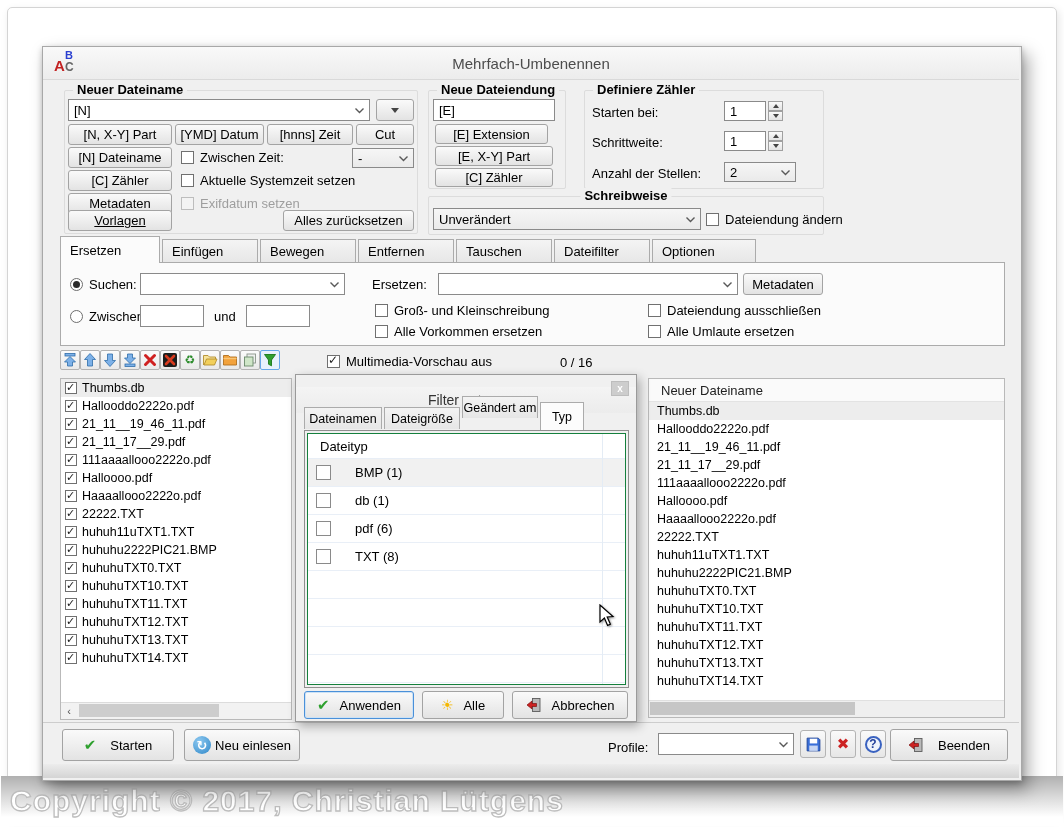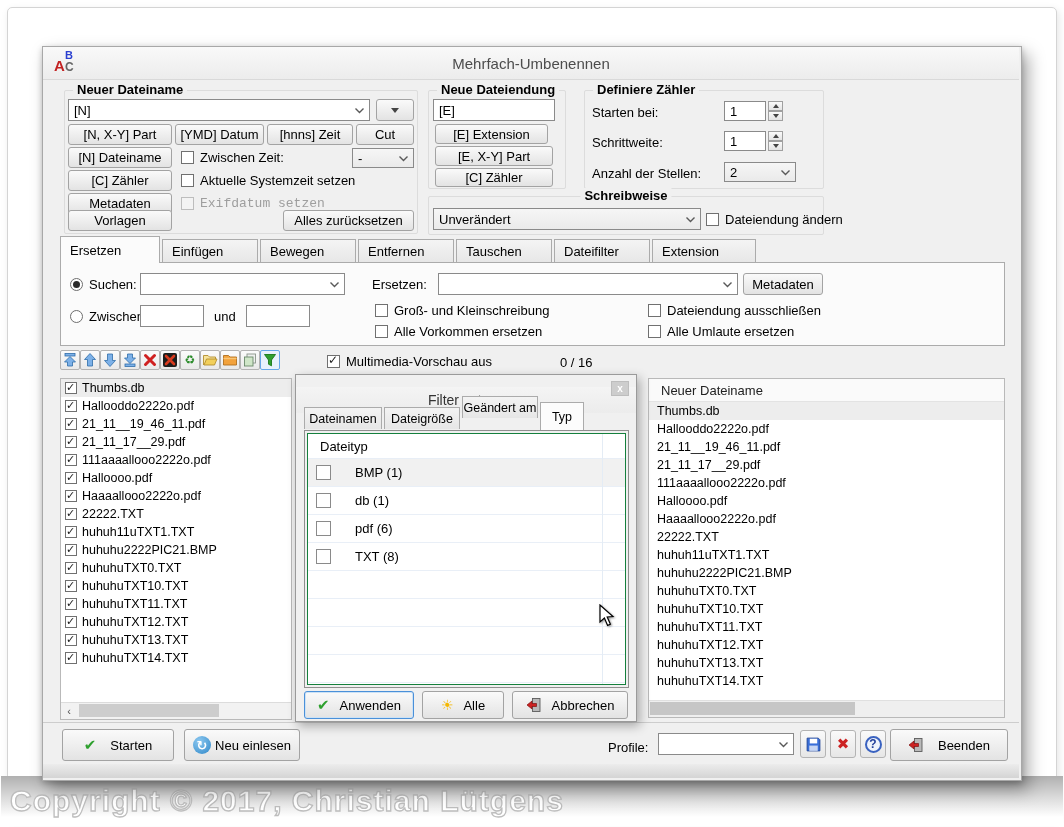--- a/index.html
+++ b/index.html
@@ -147,25 +147,25 @@
     <svg class="chev" width="9" height="6" viewBox="0 0 9 6">
         <path d="M0.5 0.5 L4.5 4.5 L8.5 0.5" fill="none" stroke="#5a5a5a" stroke-width="1.4"></path>
       </svg>
   </div>
   <div class="btn" style="left:68px;top:170px;width:104px;height:21px;">[C]  Zähler</div>
   <div class="fieldrow" style="left:181px;top:173px;">
     <span class="cb"></span>
     <span class="static-label">Aktuelle Systemzeit setzen</span>
   </div>
   <div class="btn" style="left:68px;top:193px;width:104px;height:21px;">Metadaten</div>
-  <div class="fieldrow" style="left:181px;top:196px;font-family:Liberation Mono, monospace;">
+  <div class="fieldrow" style="left:181px;top:196px;">
     <span class="cb disabled"></span>
     <span class="static-label dim">Exifdatum setzen</span>
   </div>
-  <div class="btn" style="left:68px;top:210px;width:104px;height:21px;">Vorlagen</div>
+  <div class="btn" style="left:68px;top:210px;width:104px;height:21px;text-decoration:underline;">Vorlagen</div>
   <div class="btn" style="left:283px;top:210px;width:131px;height:21px;">Alles zurücksetzen</div>
 
   <div class="grp" style="left:428px;top:90px;width:136px;height:97px;">
     <span class="glabel">Neue Dateiendung</span>
   </div>
   <div class="input" style="left:433px;top:99px;width:122px;height:22px;">
     <span>[E]</span>
   </div>
   <div class="btn" style="left:435px;top:124px;width:113px;height:20px;">[E]  Extension</div>
   <div class="btn" style="left:435px;top:146px;width:118px;height:20px;">[E, X-Y]   Part</div>
@@ -219,21 +219,21 @@
     <span class="cb"></span>
     <span class="static-label">Dateiendung ändern</span>
   </div>
 
   <div class="tab active" style="left:60px;top:236px;width:100px;height:27px;">Ersetzen</div>
   <div class="tab" style="left:162px;top:239px;width:96px;height:23px;">Einfügen</div>
   <div class="tab" style="left:260px;top:239px;width:96px;height:23px;">Bewegen</div>
   <div class="tab" style="left:358px;top:239px;width:96px;height:23px;">Entfernen</div>
   <div class="tab" style="left:456px;top:239px;width:96px;height:23px;">Tauschen</div>
   <div class="tab" style="left:554px;top:239px;width:96px;height:23px;">Dateifilter</div>
-  <div class="tab" style="left:652px;top:239px;width:104px;height:23px;">Extension</div>
+  <div class="tab" style="left:652px;top:239px;width:104px;height:23px;">Optionen</div>
   <div class="panel" style="left:60px;top:262px;width:945px;height:84px;"></div>
 
   <div class="fieldrow" style="left:70px;top:277px;">
     <span class="radio sel"></span>
     <span class="static-label">Suchen:</span>
   </div>
   <div class="combo" style="left:140px;top:273px;width:205px;height:22px;">
     <svg class="chev" width="9" height="6" viewBox="0 0 9 6">
         <path d="M0.5 0.5 L4.5 4.5 L8.5 0.5" fill="none" stroke="#5a5a5a" stroke-width="1.4"></path>
       </svg>

